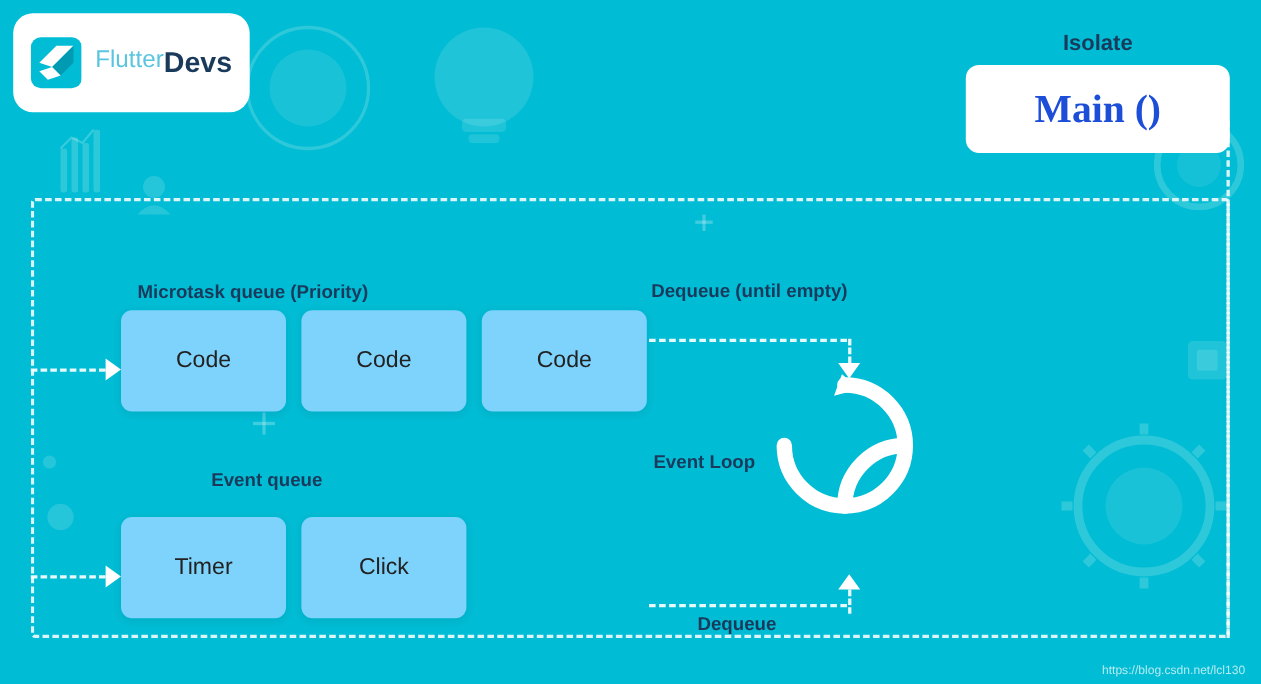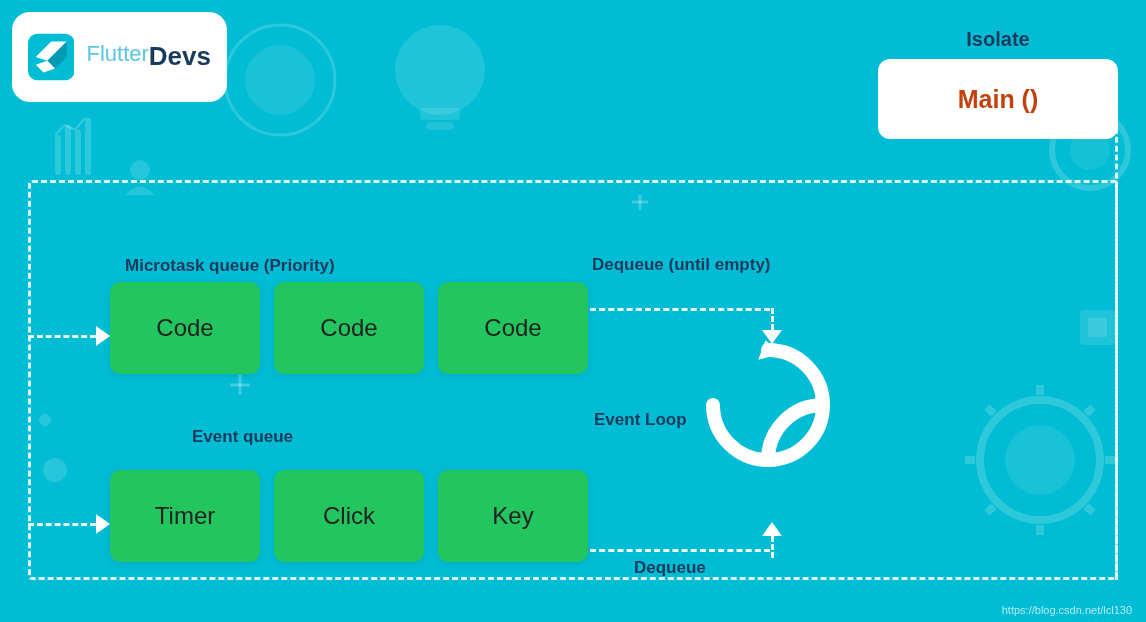--- a/index.html
+++ b/index.html
@@ -61,23 +61,24 @@
     .isolate-box {
       background: white;
       border-radius: 12px;
       width: 240px;
       height: 80px;
       display: flex;
       align-items: center;
       justify-content: center;
     }
     .isolate-box span {
-      font-size: 25px;
+      font-size: 36px;
       font-weight: 900;
-      color: #c2410c;
+      color: #1d4ed8;
+      font-family: Liberation Serif, serif;
     }
 
     
     .main-border {
       position: absolute;
       top: 180px;
       left: 28px;
       right: 28px;
       height: 400px;
       border: 3px dashed rgba(255,255,255,0.85);
@@ -93,28 +94,28 @@
       color: #1a3a5c;
     }
 
     
     .cards-row {
       position: absolute;
       display: flex;
       gap: 14px;
     }
     .card {
-      background: #22c55e;
+      background: #7dd3fc;
       border-radius: 10px;
       width: 150px;
       height: 92px;
       display: flex;
       align-items: center;
       justify-content: center;
-      font-size: 24px;
+      font-size: 21px;
       font-weight: 500;
       color: #222;
       box-shadow: 0 2px 8px rgba(0,0,0,0.08);
     }
 
     
     .v-dashed-right {
       position: absolute;
       top: 110px;
       right: 28px;
@@ -247,21 +248,20 @@
 <div class="section-label" style="top: 427px; left: 192px;">Event queue</div>
 
 <div style="position:absolute; top:514px; left:28px; display:flex; align-items:center;">
   <div style="width:68px; border-top:3px dashed rgba(255,255,255,0.9);"></div>
   <div style="width:0;height:0;border-top:10px solid transparent;border-bottom:10px solid transparent;border-left:14px solid white;"></div>
 </div>
 
 <div class="cards-row" style="top: 470px; left: 110px;">
   <div class="card">Timer</div>
   <div class="card">Click</div>
-  <div class="card">Key</div>
 </div>
 
 <div class="section-label" style="top: 255px; left: 592px;">Dequeue (until empty)</div>
 
 <div style="position:absolute; top:308px; left:590px; width:180px; border-top:3px dashed rgba(255,255,255,0.9);"></div>
 
 <div style="position:absolute; top:308px; left:762px; display:flex; flex-direction:column; align-items:center;">
   <div style="height:22px; border-left:3px dashed rgba(255,255,255,0.9);"></div>
   <div class="arrow-down-head"></div>
 </div>

